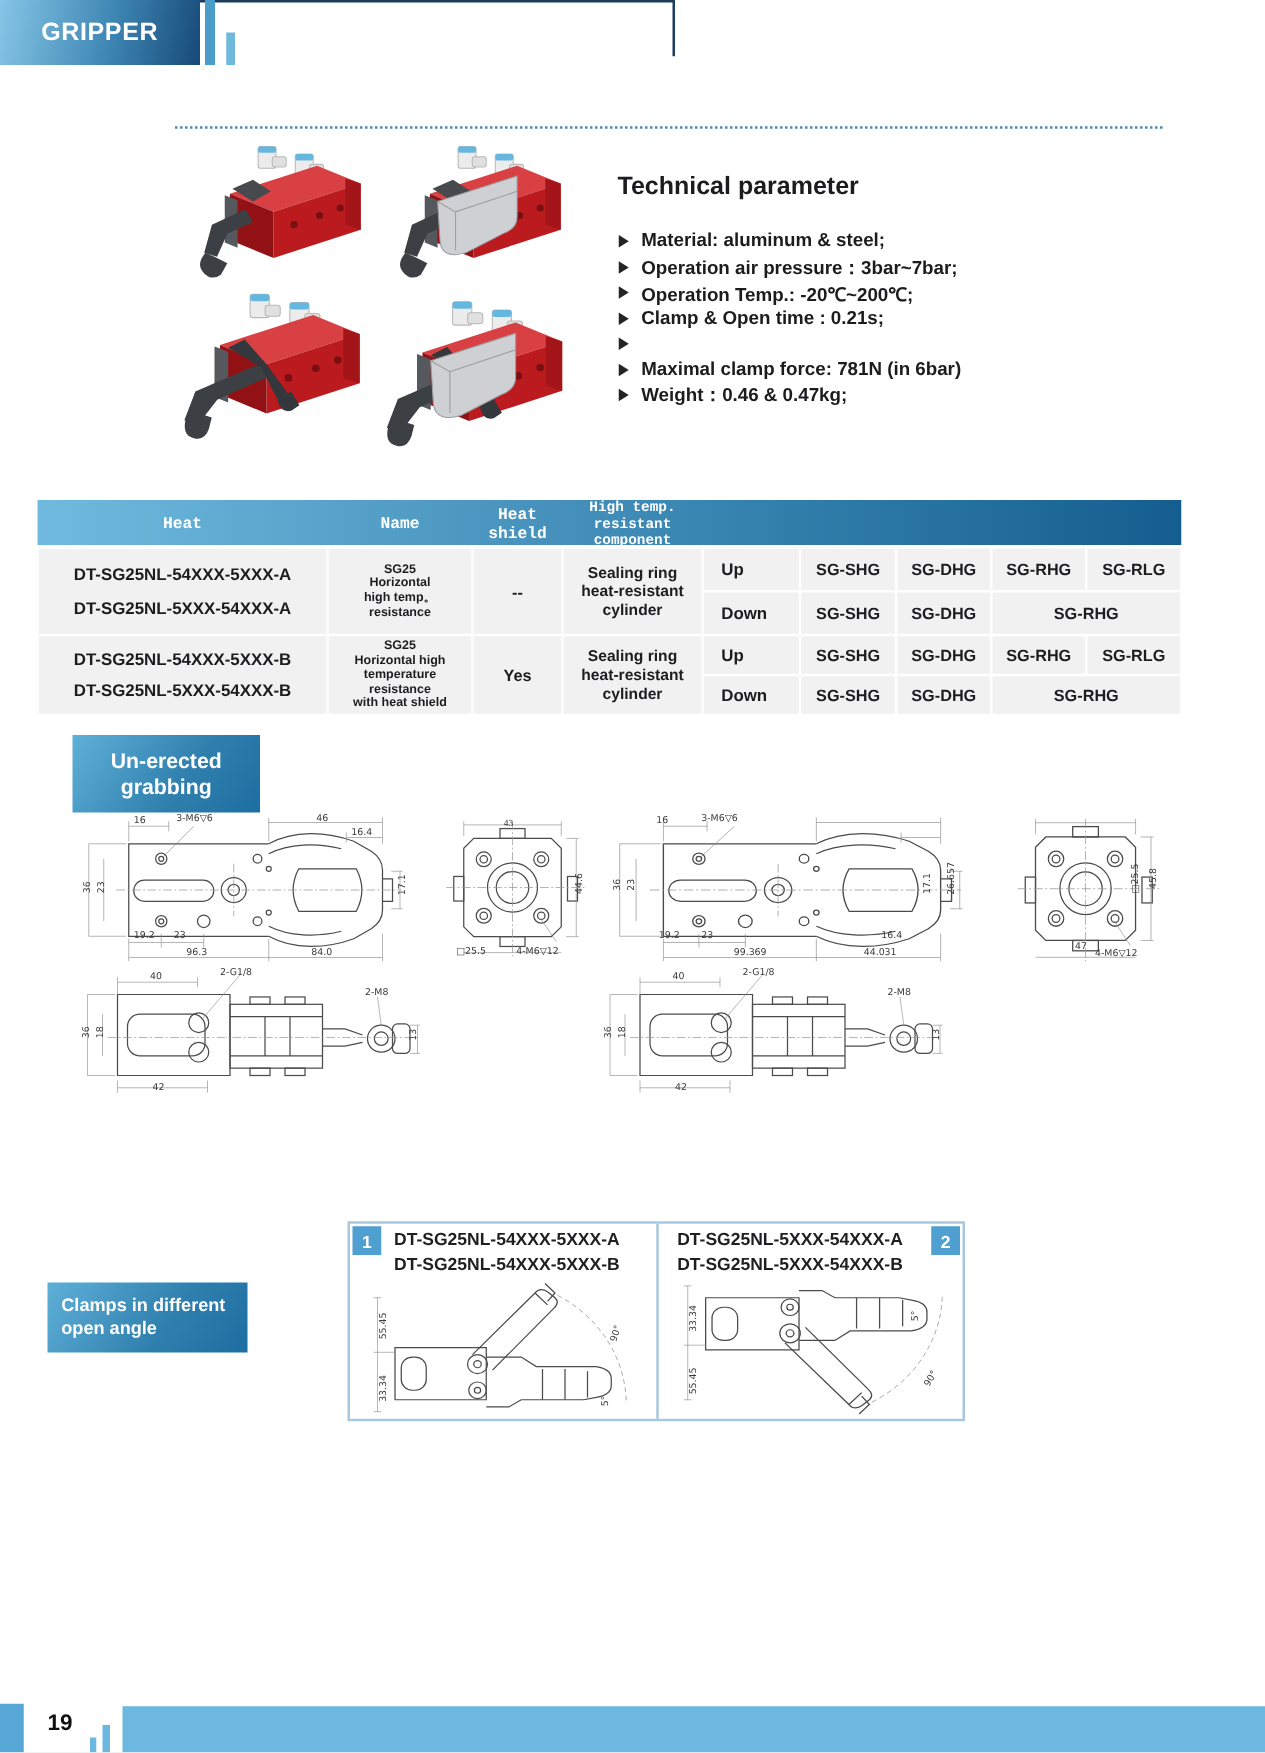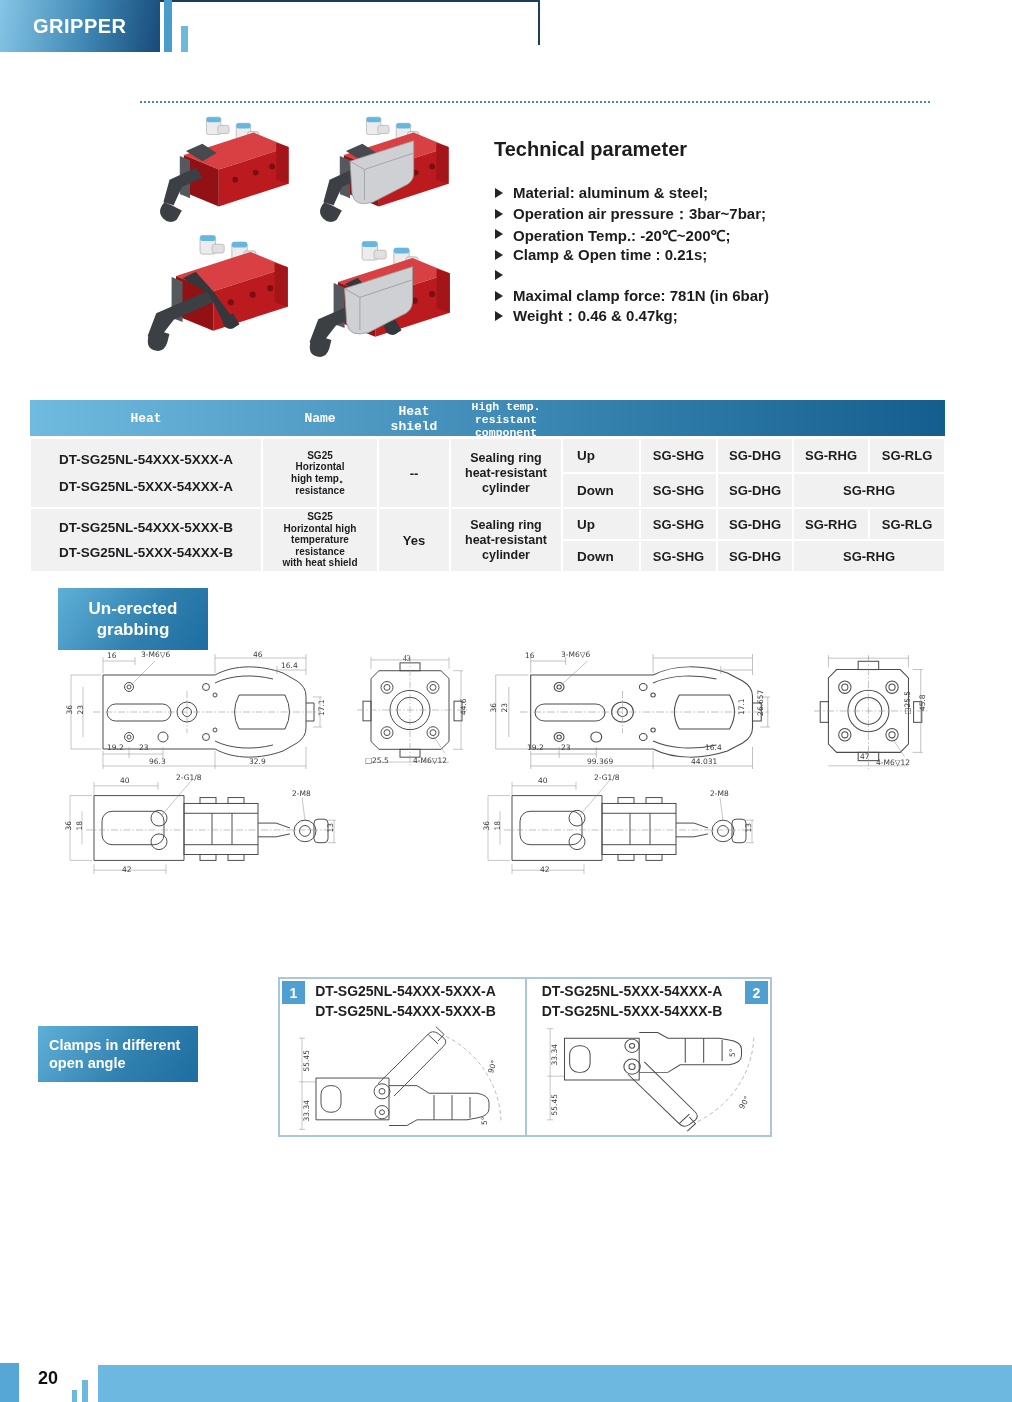--- a/index.html
+++ b/index.html
@@ -356,21 +356,21 @@
   <span class="dim" style="left: 44px; top: 1px;">16</span>
       <span class="dim" style="left: 78px; top: 0px;">3-M6▽6</span>
       <span class="dim" style="left: 190px; top: 0px;">46</span>
       <span class="dim" style="left: 218px; top: 11px;">16.4</span>
       <span class="dim" style="left: 2px; top: 55px; transform: rotate(-90deg);">36</span>
       <span class="dim" style="left: 13px; top: 55px; transform: rotate(-90deg);">23</span>
       <span class="dim" style="left: 250px; top: 53px; transform: rotate(-90deg);">17.1</span>
       <span class="dim" style="left: 44px; top: 93px;">19.2</span>
       <span class="dim" style="left: 76px; top: 93px;">23</span>
       <span class="dim" style="left: 86px; top: 107px;">96.3</span>
-      <span class="dim" style="left: 186px; top: 107px;">32.9</span>
+      <span class="dim" style="left: 186px; top: 107px;">84.0</span>
     </div>
   <div class="abs" style="left:355px;top:655px;width:115px;height:112px">
     <svg width="115" height="112" viewBox="0 0 115 114" preserveAspectRatio="none">
         <use href="#sym-flange"></use>
       </svg>
   <span class="dim" style="left: 48px; top: 0px; font-family: Liberation Serif, serif;">43</span>
       <span class="dim" style="left: 100px; top: 48px; transform: rotate(-90deg);">44.6</span>
       <span class="dim" style="left: 10px; top: 102px;">□25.5</span>
       <span class="dim" style="left: 58px; top: 102px;">4-M6▽12</span>
     </div>
@@ -454,18 +454,18 @@
           </g>
       </svg>
     <span class="dim" style="left: 2px; top: 28px; transform: rotate(-90deg);">33.34</span>
         <span class="dim" style="left: 2px; top: 78px; transform: rotate(-90deg);">55.45</span>
         <span class="dim" style="left: 186px; top: 26px; transform: rotate(-90deg);">5°</span>
         <span class="dim" style="left: 196px; top: 76px; transform: rotate(-60deg);">90°</span>
       </div>
   </div>
 
   <div class="abs footbar" style="left:0;top:1363px;width:19px;height:39px;background:#57a7d6"></div>
-  <div class="abs pagenum" style="left:38px;top:1368px">20</div>
+  <div class="abs pagenum" style="left:38px;top:1368px">19</div>
   <div class="abs footbar" style="left:72px;top:1390px;width:5px;height:12px"></div>
   <div class="abs footbar" style="left:82px;top:1380px;width:6px;height:22px"></div>
   <div class="abs footbar" style="left:98px;top:1365px;width:914px;height:37px"></div>
 
 </div>
 
 </body></html>

